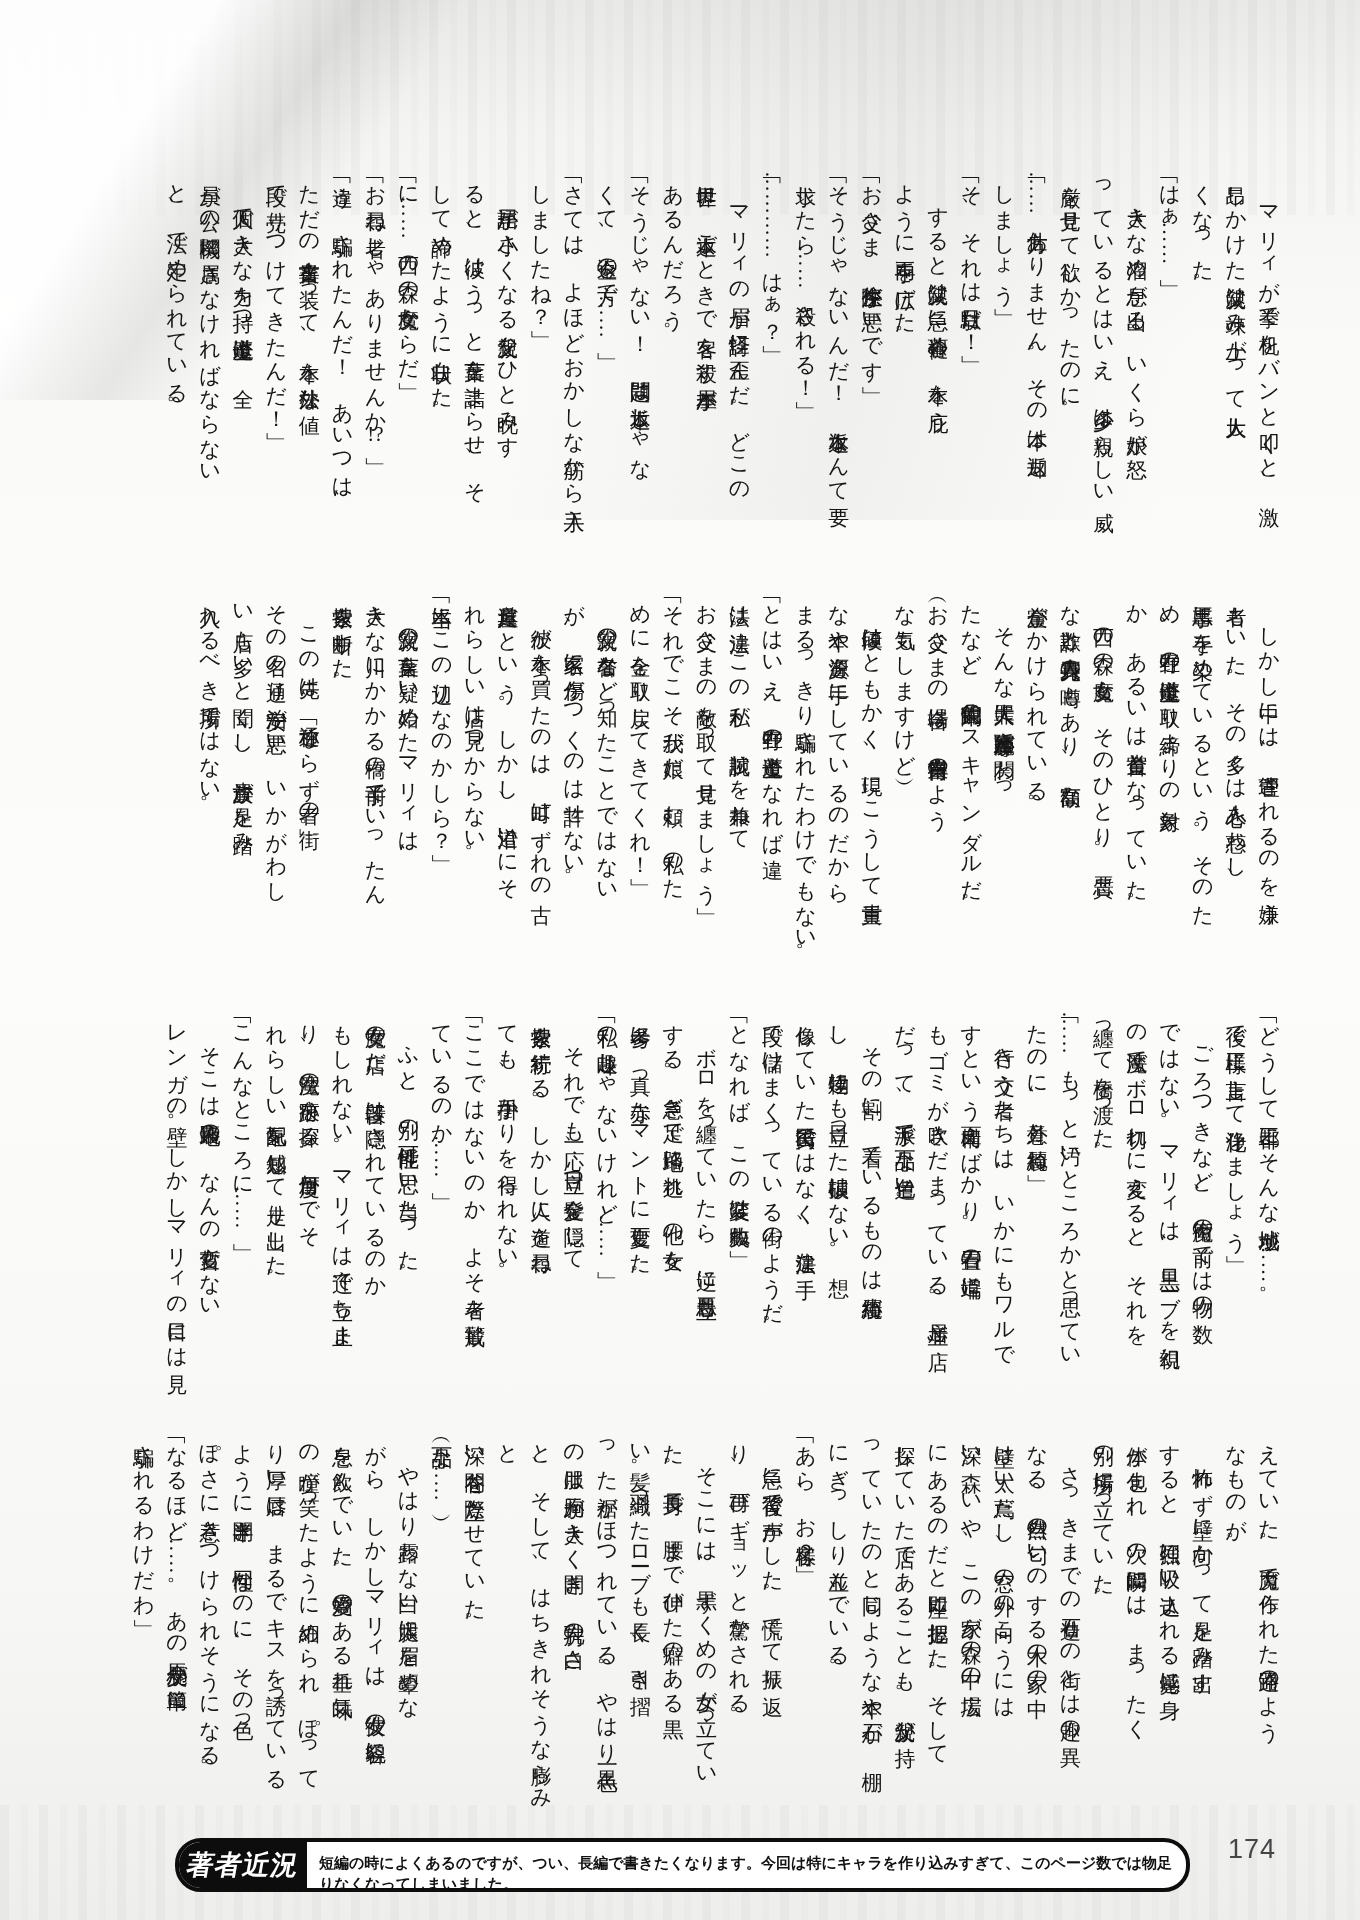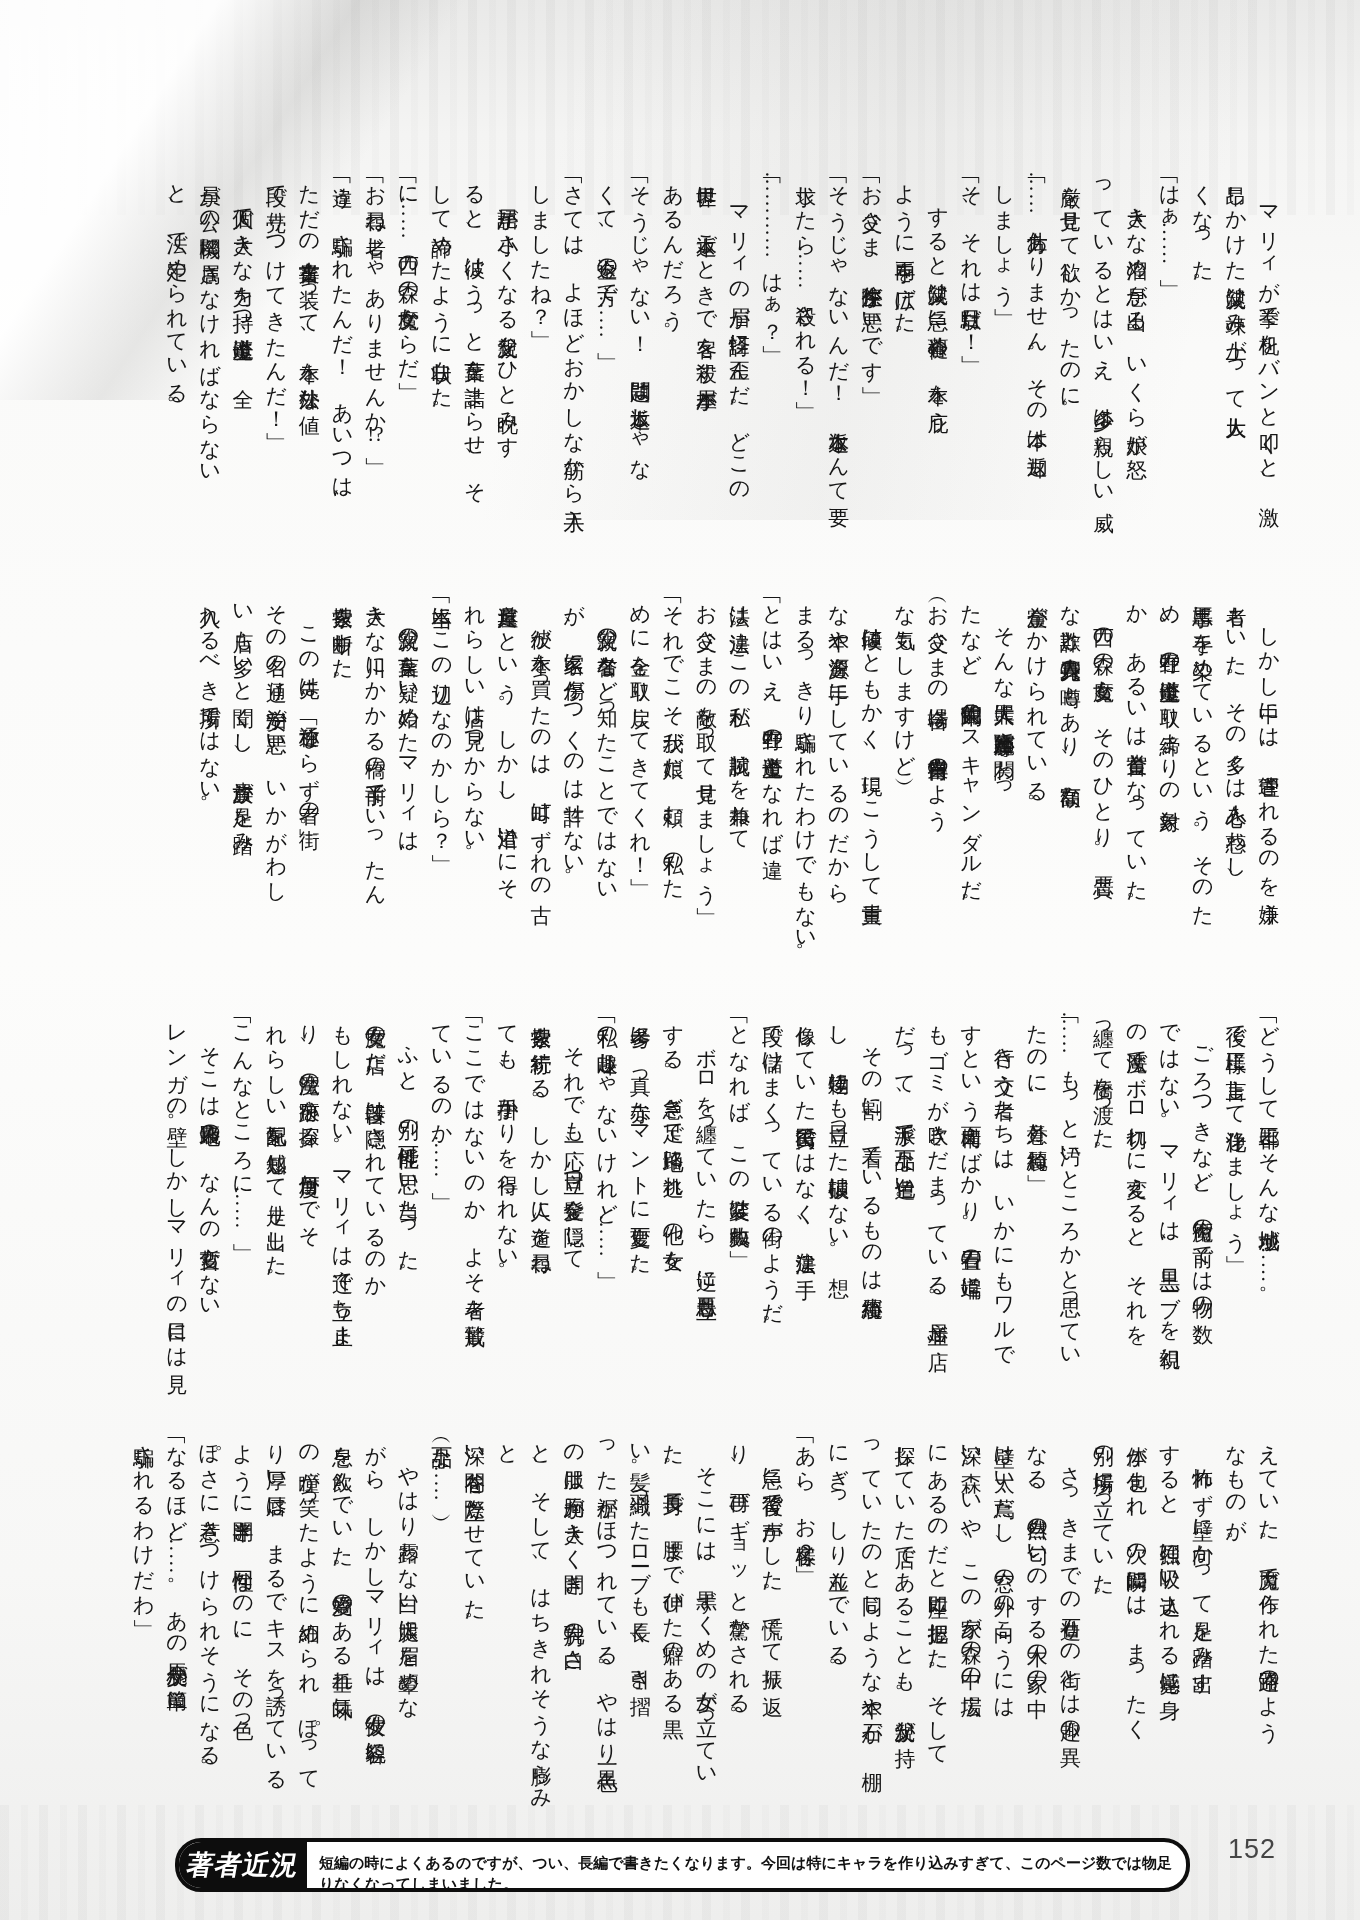--- a/index.html
+++ b/index.html
@@ -210,14 +210,14 @@
 
   <div class="footer-bar">
     <div class="footer-label">
       <span>著者近況</span>
     </div>
     <div class="footer-text">
       <span>短編の時によくあるのですが、つい、長編で書きたくなります。今回は特にキャラを作り込みすぎて、このページ数では物足りなくなってしまいました。</span>
     </div>
   </div>
 
-  <div class="page-number">152</div>
+  <div class="page-number">174</div>
 </div>
 
 </body></html>

